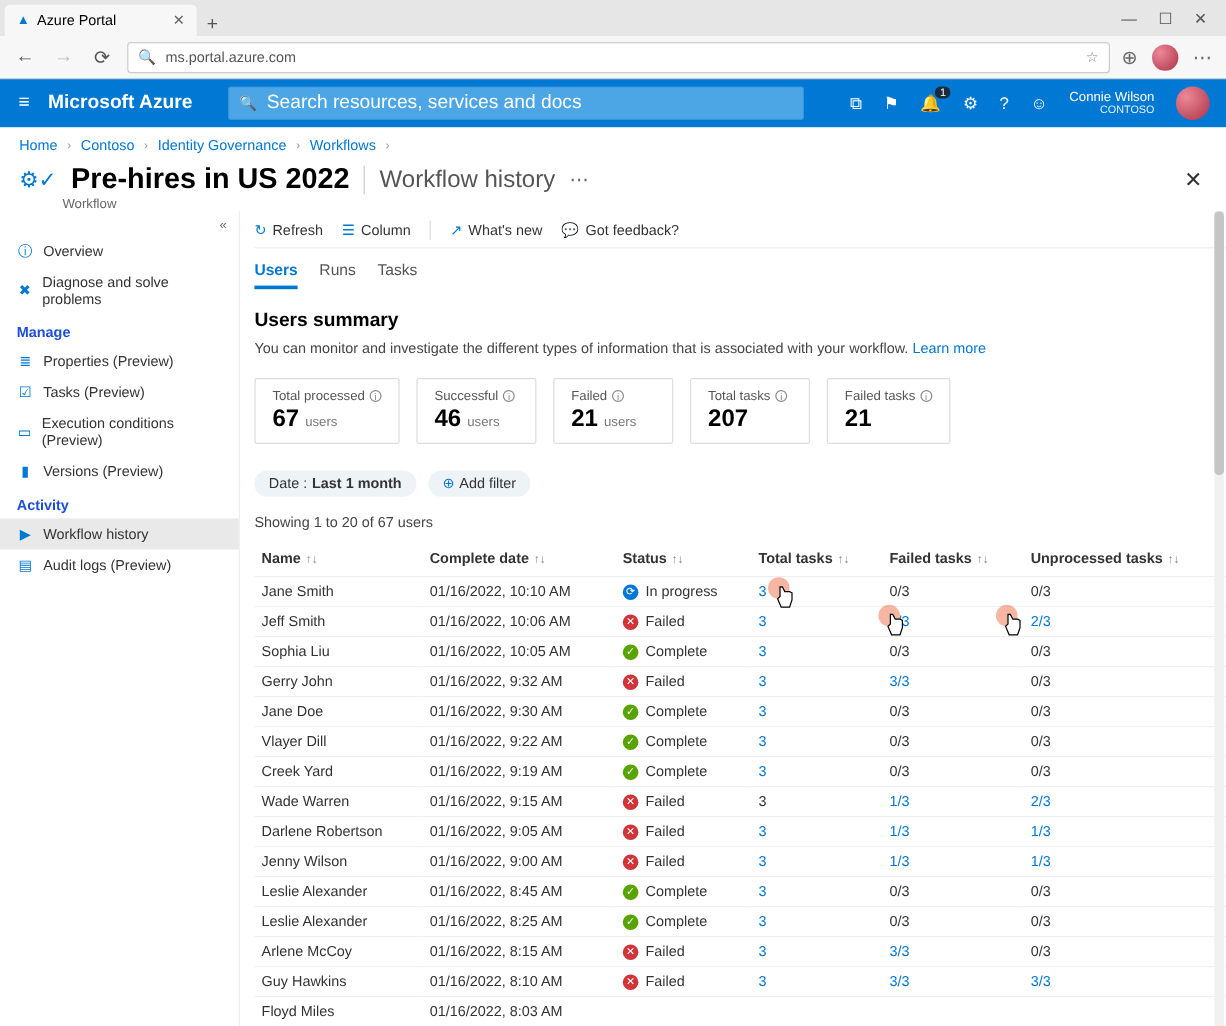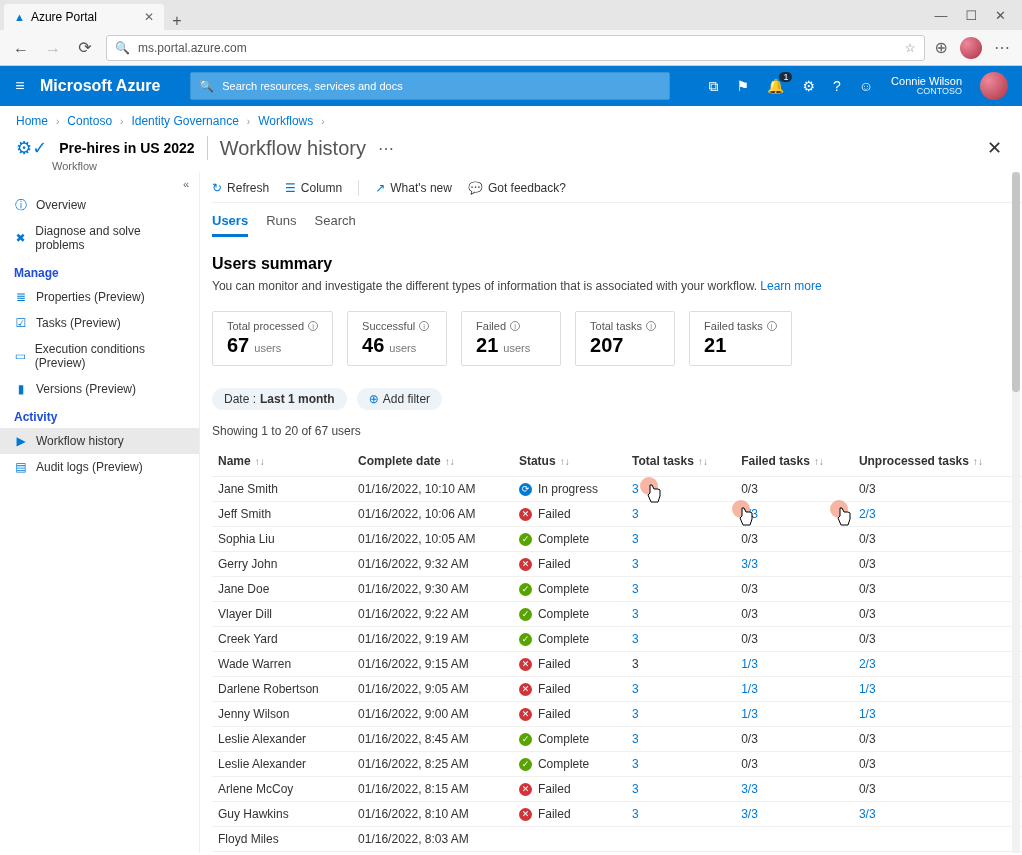--- a/index.html
+++ b/index.html
@@ -21,37 +21,37 @@
 .url-field .star { margin-left:auto; color:#888; }
 .addr-right { display:flex; align-items:center; gap:12px; color:#666; }
 .avatar-sm { width:22px; height:22px; border-radius:50%; background:radial-gradient(circle at 30% 30%,#e89,#a34); }
 .dots { letter-spacing:2px; }
 
 
 .azure-bar { height:40px; background:#0078d4; display:flex; align-items:center; color:#fff; }
 .hamburger { width:40px; text-align:center; font-size:16px; }
 .brand { font-size:16px; font-weight:600; padding-right:30px; }
 .search-box { flex:1; max-width:480px; height:28px; background:#4ca6e6; border:1px solid #3a95d8; border-radius:2px; display:flex; align-items:center; padding:0 8px; gap:8px; color:#fff; font-size:12px; }
-.search-box input { background:transparent; border:none; outline:none; color:#0c4a6e; font-size:11px; flex:1; }
+.search-box input { background:transparent; border:none; outline:none; color:#0c4a6e; font-size:16px; flex:1; }
 .search-box input::placeholder { color:#fff; }
 .azure-icons { margin-left:auto; display:flex; align-items:center; gap:18px; padding-right:14px; font-size:14px; }
 .azure-icons .ico { position:relative; }
 .badge { position:absolute; top:-6px; right:-8px; background:#1a2b3c; color:#fff; border-radius:8px; font-size:9px; padding:0 4px; }
 .user-block { text-align:right; font-size:11px; line-height:1.1; }
 .user-block .co { font-size:9px; opacity:.9; }
 .avatar-md { width:28px; height:28px; border-radius:50%; background:radial-gradient(circle at 30% 30%,#e89,#a34); }
 
 
 .breadcrumb { display:flex; align-items:center; gap:8px; padding:8px 16px; font-size:12px; }
 .breadcrumb a { color:#0078d4; text-decoration:none; }
 .breadcrumb .sep { color:#999; font-size:10px; }
 
 
 .title-row { display:flex; align-items:center; gap:12px; padding:0 16px 4px 16px; }
-.title-main { font-size:14px; font-weight:600; }
+.title-main { font-size:24px; font-weight:600; }
 .title-sub-divider { width:1px; height:24px; background:#ccc; }
 .title-secondary { font-size:20px; color:#555; }
 .title-more { color:#666; }
 .title-close { margin-left:auto; font-size:18px; color:#333; padding-right:4px; }
 .subtitle { font-size:11px; color:#666; padding-left:52px; margin-top:-4px; }
 
 
 .layout { display:flex; height:calc(855px - 30px - 36px - 40px - 28px - 40px); }
 
 
@@ -246,21 +246,21 @@
         </div>
       <div class="tb-item">
           <span style="color:#0078d4">💬</span>
           <span>Got feedback?</span>
         </div>
     </div>
 
     <div class="tabs">
       <div class="tab active">Users</div>
       <div class="tab">Runs</div>
-      <div class="tab">Search</div>
+      <div class="tab">Tasks</div>
     </div>
 
     <div class="section-title">Users summary</div>
     <div class="section-desc">
       <span>You can monitor and investigate the different types of information that is associated with your workflow.</span>
       <a>Learn more</a>
     </div>
 
     <div class="cards" id="cards">
         <div class="card">

